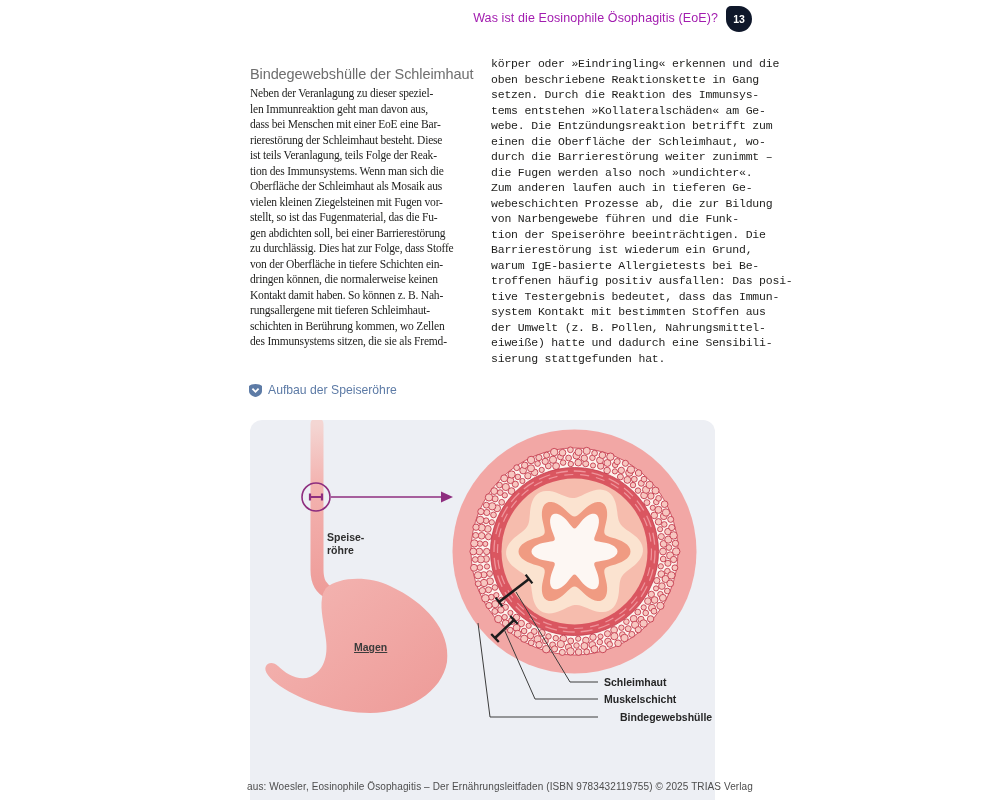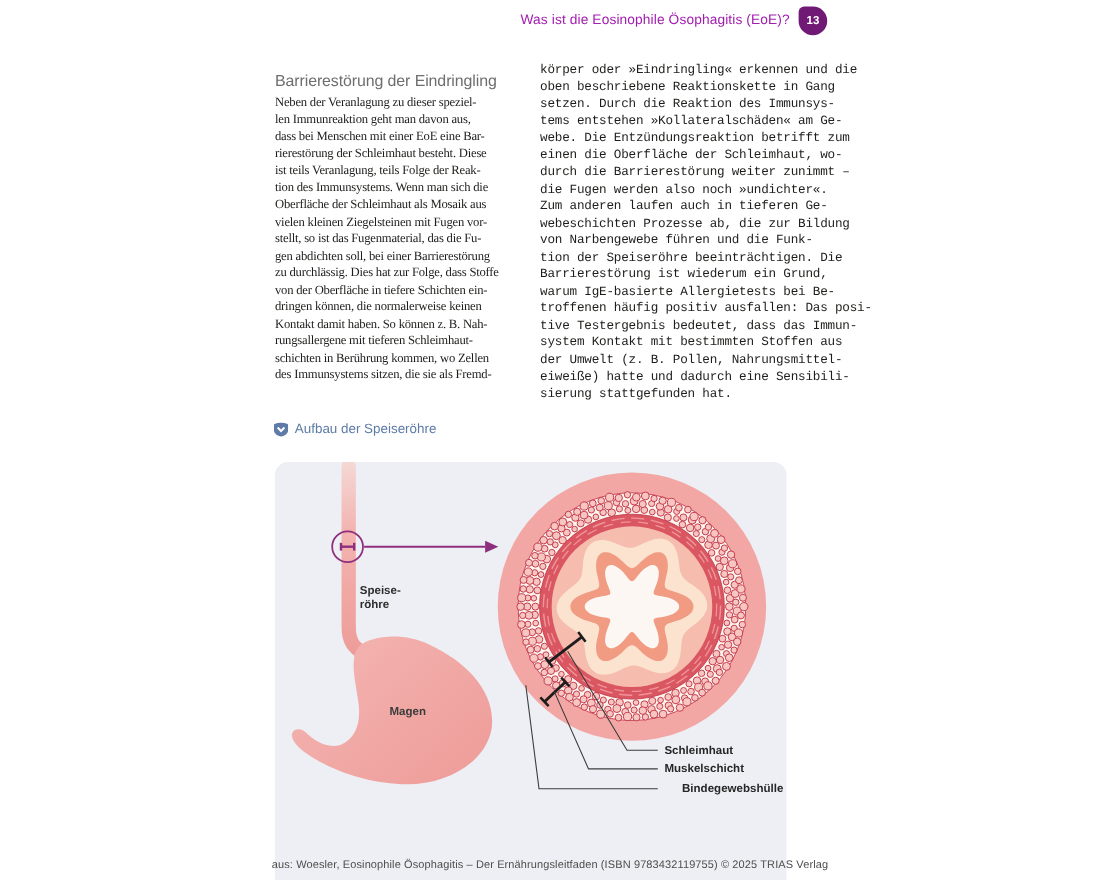--- a/index.html
+++ b/index.html
@@ -22,39 +22,39 @@
   
   .fig-caption{position:absolute;left:249px;top:383px;display:flex;align-items:center;gap:6px;}
   .fig-caption span{font-size:12.2px;color:#5d7ba6;}
   
   .fig-panel{position:absolute;left:250px;top:420px;width:465px;height:412px;
              border-radius:12px;overflow:hidden;}
   .fig-panel svg{position:absolute;left:0;top:0;}
   .fig-label{position:absolute;font-size:10.5px;font-weight:bold;color:#2e2e2e;
              line-height:13px;white-space:pre-line;}
   .lbl-speise{left:77px;top:111px;}
-  .lbl-magen{left:104px;top:221px;color:#3c3c3c;}
+  .lbl-magen{left:104px;top:221px;color:#3c3c3c;text-decoration:underline;}
   .layer-lbl{position:absolute;left:354px;font-size:10.5px;font-weight:bold;color:#262626;
              line-height:11px;white-space:nowrap;}
   .lbl-schleimhaut{top:257px;}
   .lbl-muskel{top:274px;}
   .lbl-binde{top:292px;padding-left:16px;}
   
   .credit{position:absolute;left:0;top:781px;width:100%;text-align:center;
           font-size:10px;color:#4d4d4d;letter-spacing:.1px;}
 </style>
 </head>
 <body>
 
 <div class="page">
 
   <div class="hdr-title">Was ist die Eosinophile Ösophagitis (EoE)?</div>
-  <div class="page-badge" style="background: #701a75;">13</div>
-
-  <div class="article-heading">Barrierestörung der Eindringling</div>
+  <div class="page-badge" style="background: #0f172a;">13</div>
+
+  <div class="article-heading">Bindegewebshülle der Schleimhaut</div>
 
   <div class="col col-left">Neben der Veranlagung zu dieser speziel-
 len Immunreaktion geht man davon aus,
 dass bei Menschen mit einer EoE eine Bar-
 rierestörung der Schleimhaut besteht. Diese
 ist teils Veranlagung, teils Folge der Reak-
 tion des Immunsystems. Wenn man sich die
 Oberfläche der Schleimhaut als Mosaik aus
 vielen kleinen Ziegelsteinen mit Fugen vor-
 stellt, so ist das Fugenmaterial, das die Fu-

